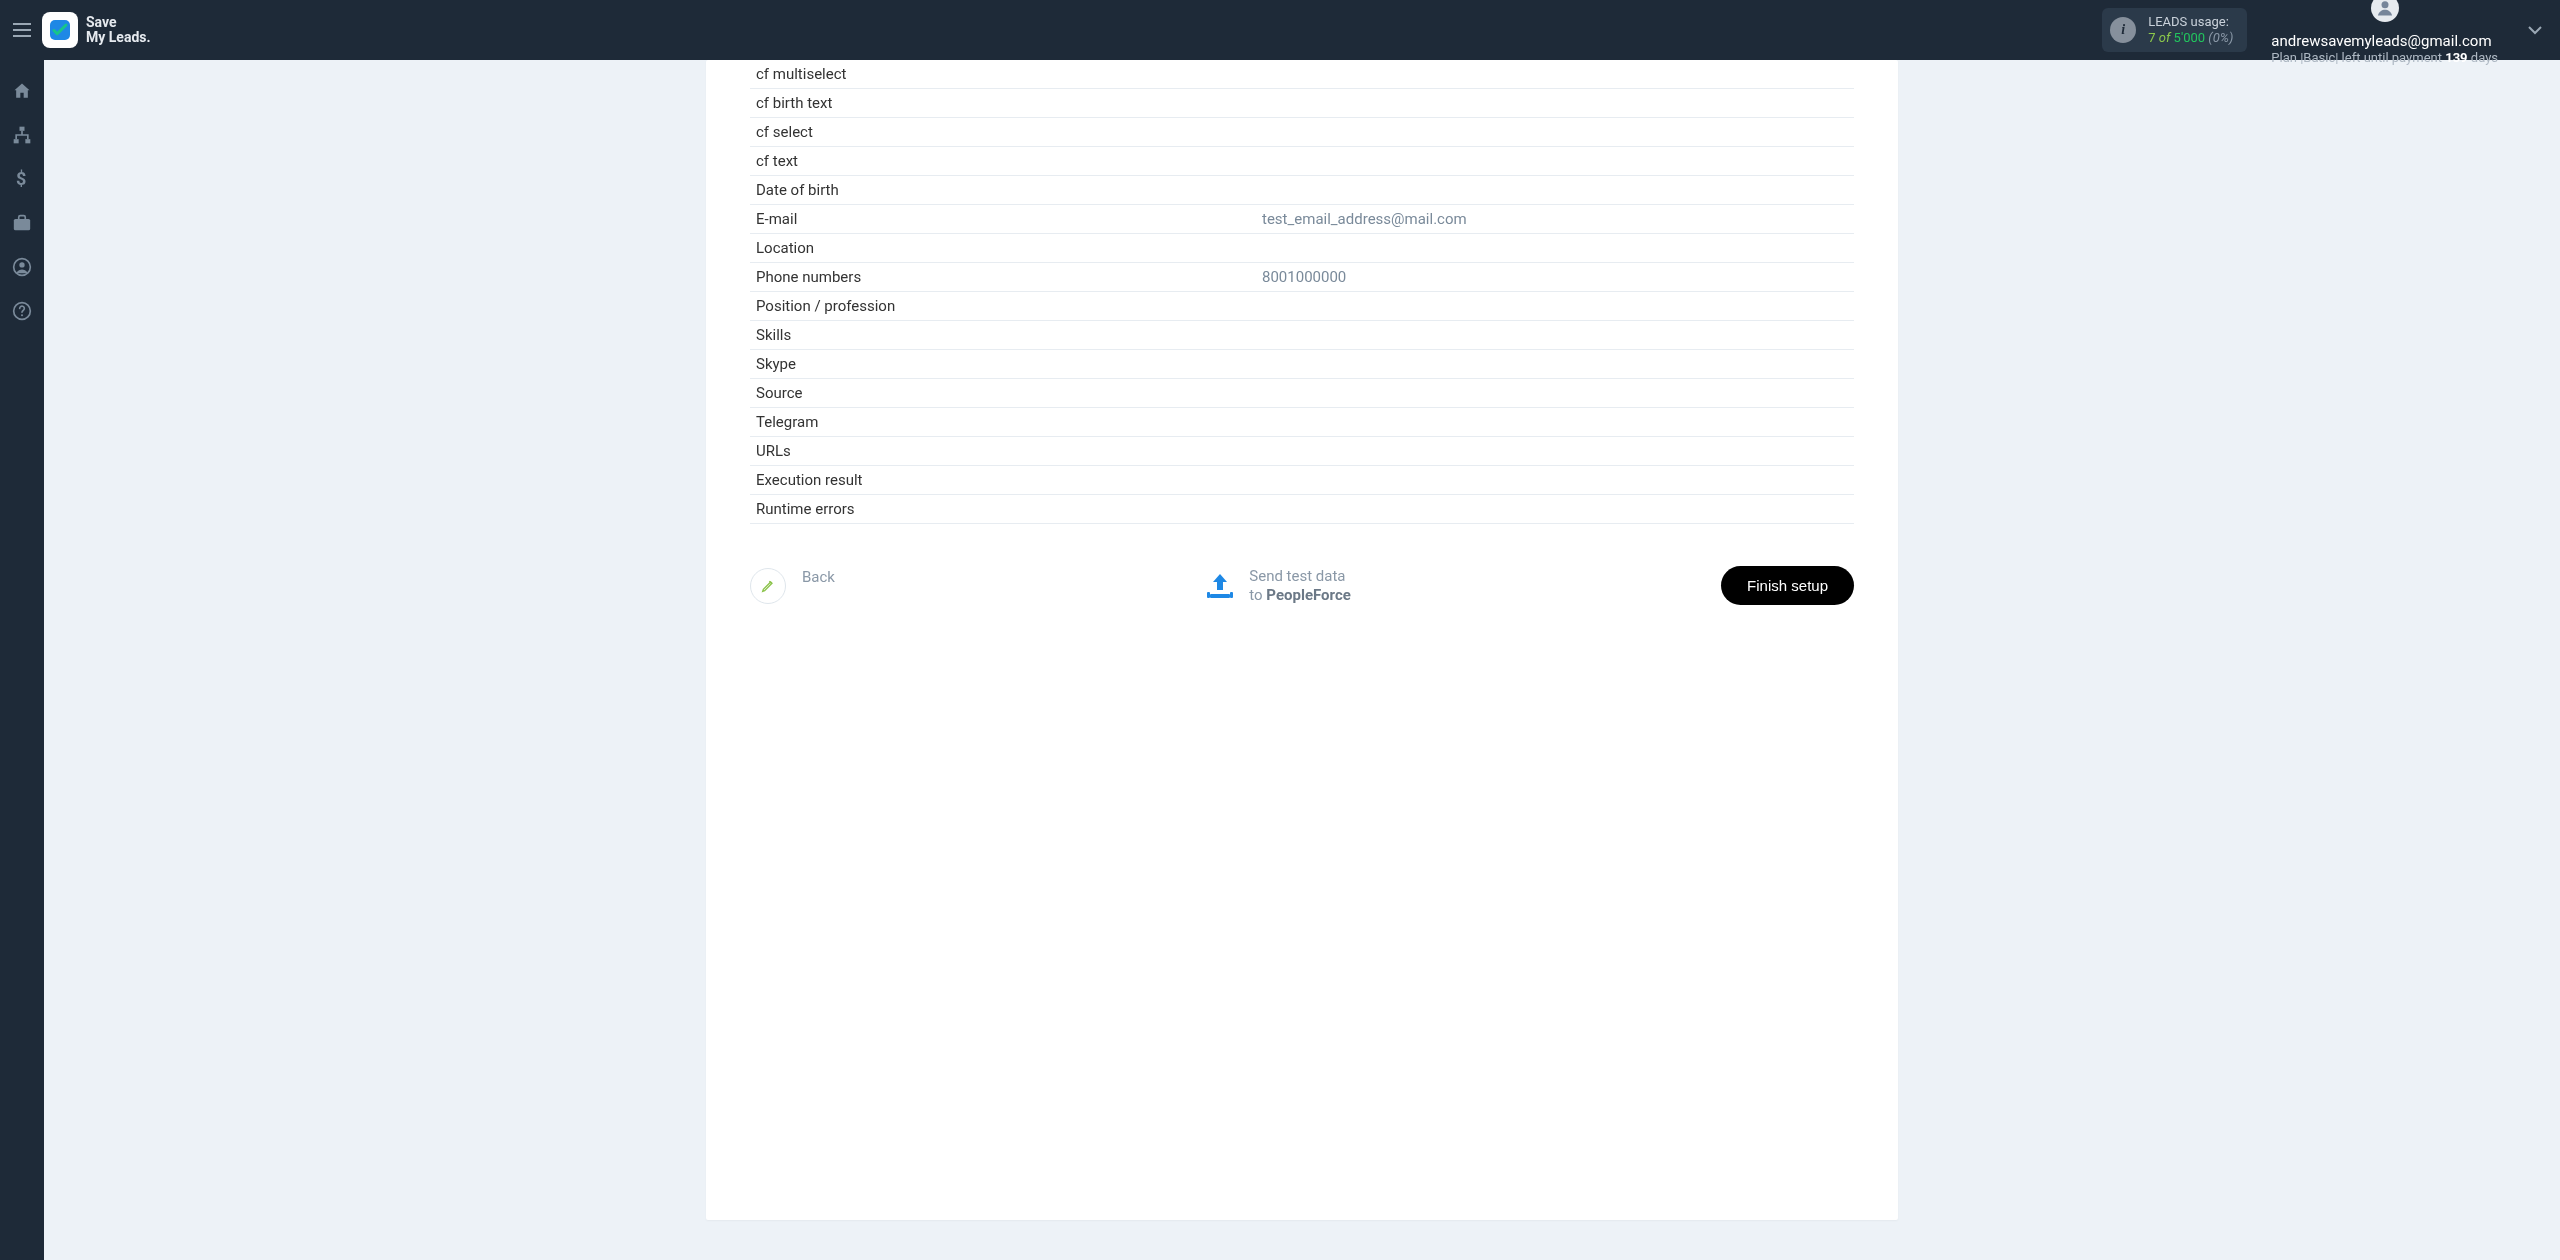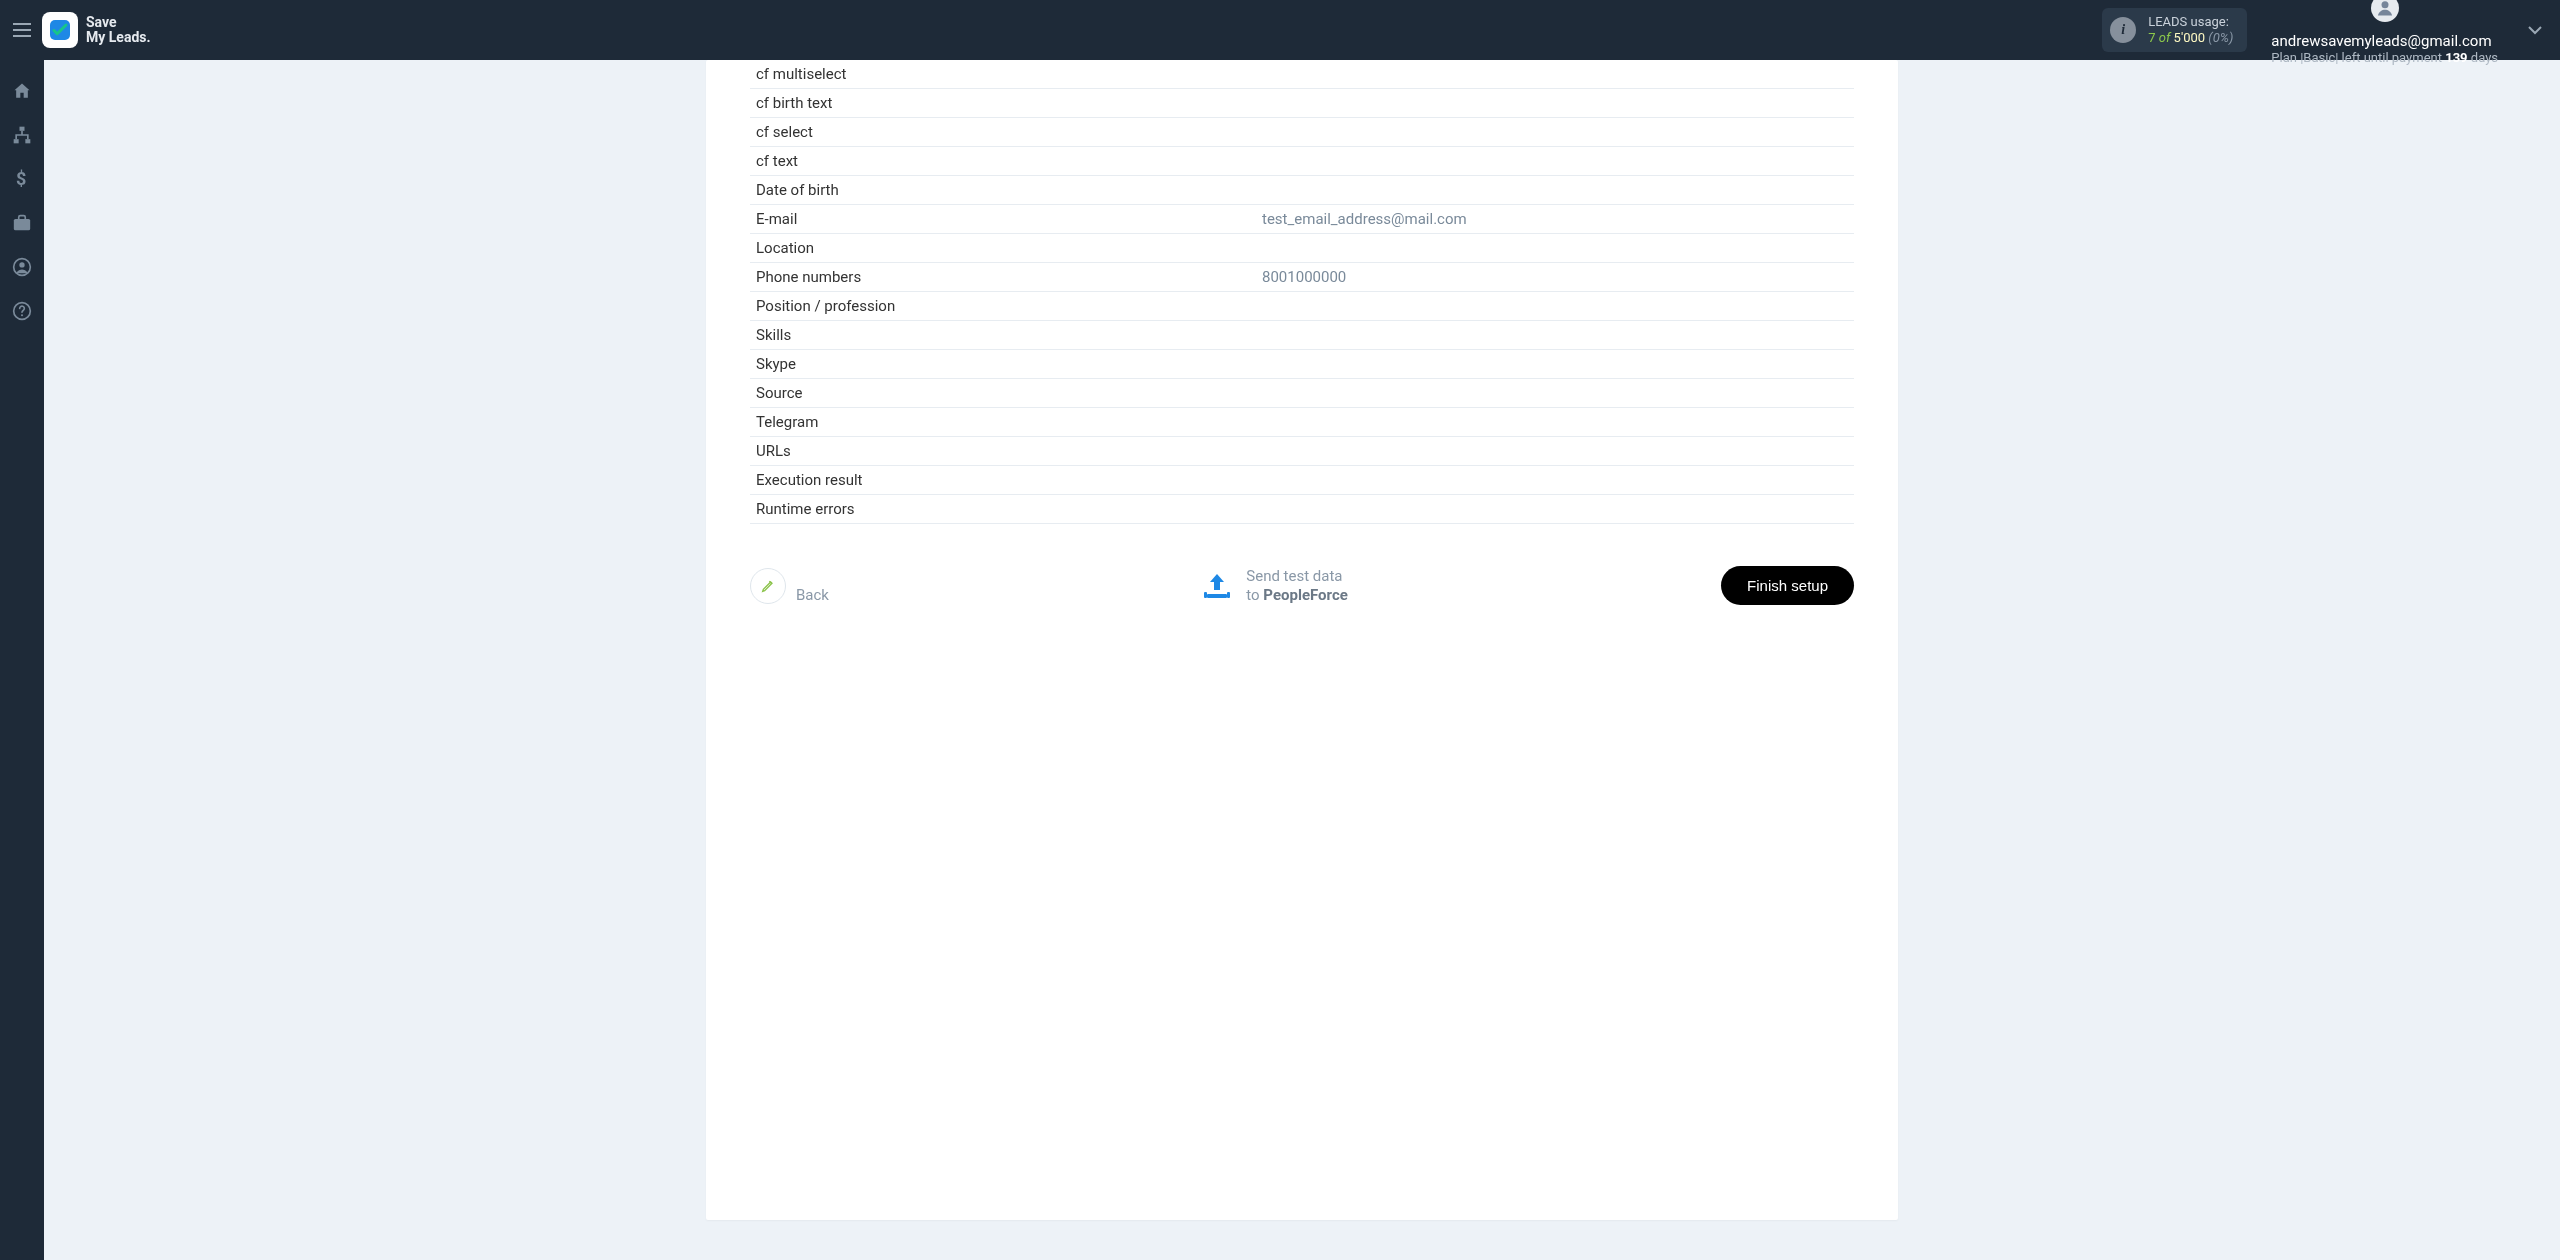--- a/index.html
+++ b/index.html
@@ -9,41 +9,41 @@
   .menu-btn { width: 36px; height: 36px; display: flex; align-items: center; justify-content: center; cursor: pointer; }
   .logo-wrap { display: flex; align-items: center; gap: 8px; margin-left: 2px; }
   .logo-box { width: 36px; height: 36px; background: #fff; border-radius: 8px; display: flex; align-items: center; justify-content: center; }
   .logo-text { font-weight: 700; line-height: 1.1; font-size: 14px; }
   .spacer { flex: 1; }
   .usage-box { background: #2b3a4a; border-radius: 6px; padding: 6px 14px 6px 8px; display: flex; align-items: center; gap: 12px; margin-right: 24px; }
   .info-circle { width: 26px; height: 26px; background: #86909c; border-radius: 50%; display: flex; align-items: center; justify-content: center; color: #1e2a38; font-weight: 900; font-style: italic; font-family: Georgia, serif; font-size: 14px; }
   .usage-text { font-size: 13px; line-height: 1.25; color: #c9d1da; }
   .usage-text .used { color: #8cc84b; }
   .usage-text .of { color: #8cc84b; font-style: italic; }
-  .usage-text .limit { color: #fef9c3; }
+  .usage-text .limit { color: #22c55e; }
   .usage-text .pct { color: #8a98a7; font-style: italic; }
   .user-box { display: flex; align-items: center; gap: 10px; flex-direction: column; }
   .avatar { width: 28px; height: 28px; background: #e6eaef; border-radius: 50%; display: flex; align-items: center; justify-content: center; }
   .user-lines { font-size: 13px; line-height: 1.25; }
   .user-email { color: #fff; font-size: 15px; }
   .user-plan { color: #aeb8c3; font-size: 13px; }
   .user-plan .days { color: #fff; font-weight: 700; }
   .caret-down { margin-left: 30px; margin-right: 8px; cursor: pointer; }
   .shell { flex: 1; display: flex; min-height: 0; }
   .sidebar { width: 44px; background: #1e2a38; display: flex; flex-direction: column; align-items: center; padding-top: 18px; gap: 18px; }
   .side-icon { width: 44px; height: 26px; display: flex; align-items: center; justify-content: center; color: #7a8a9a; cursor: pointer; }
   .main { flex: 1; overflow: auto; display: flex; justify-content: center; }
   .card { width: 1192px; background: #fff; border-radius: 2px; padding-bottom: 32px; margin-bottom: 40px; box-shadow: 0 1px 2px rgba(0,0,0,.04); }
   .row { display: flex; align-items: center; border-bottom: 1px solid #e7ecf1; padding: 5px 0; min-height: 27px; }
   .row:last-of-type { border-bottom: 1px solid #e7ecf1; }
   .row-label { width: 506px; padding-left: 6px; font-size: 15px; color: #333; }
   .row-value { flex: 1; padding-left: 6px; font-size: 15px; color: #7a8a9a; }
   .rows-wrap { padding: 0 44px 0 44px; }
   .footer-actions { display: flex; align-items: center; justify-content: space-between; padding: 42px 44px 4px 44px; }
-  .back-wrap { display: flex; align-items: flex-end; gap: 10px; cursor: pointer; }
+  .back-wrap { display: flex; align-items: flex-start; gap: 16px; cursor: pointer; }
   .pencil-circle { width: 36px; height: 36px; border: 1px solid #dfe6ec; background:#fff; border-radius: 50%; display: flex; align-items: center; justify-content: center; }
   .back-label { color: #8a98a7; font-size: 15px; }
   .send-wrap { display: flex; align-items: center; gap: 14px; cursor: pointer; }
   .send-lines { color: #8a98a7; font-size: 15px; line-height: 1.25; }
   .send-lines .pf { color: #6b7886; font-weight: 700; }
   .finish-btn { background: #000000; color: #fff; font-size: 15px; border: none; border-radius: 999px; padding: 11px 26px; cursor: pointer; }
   svg { display: block; }
 </style>
 </head>
 <body>

